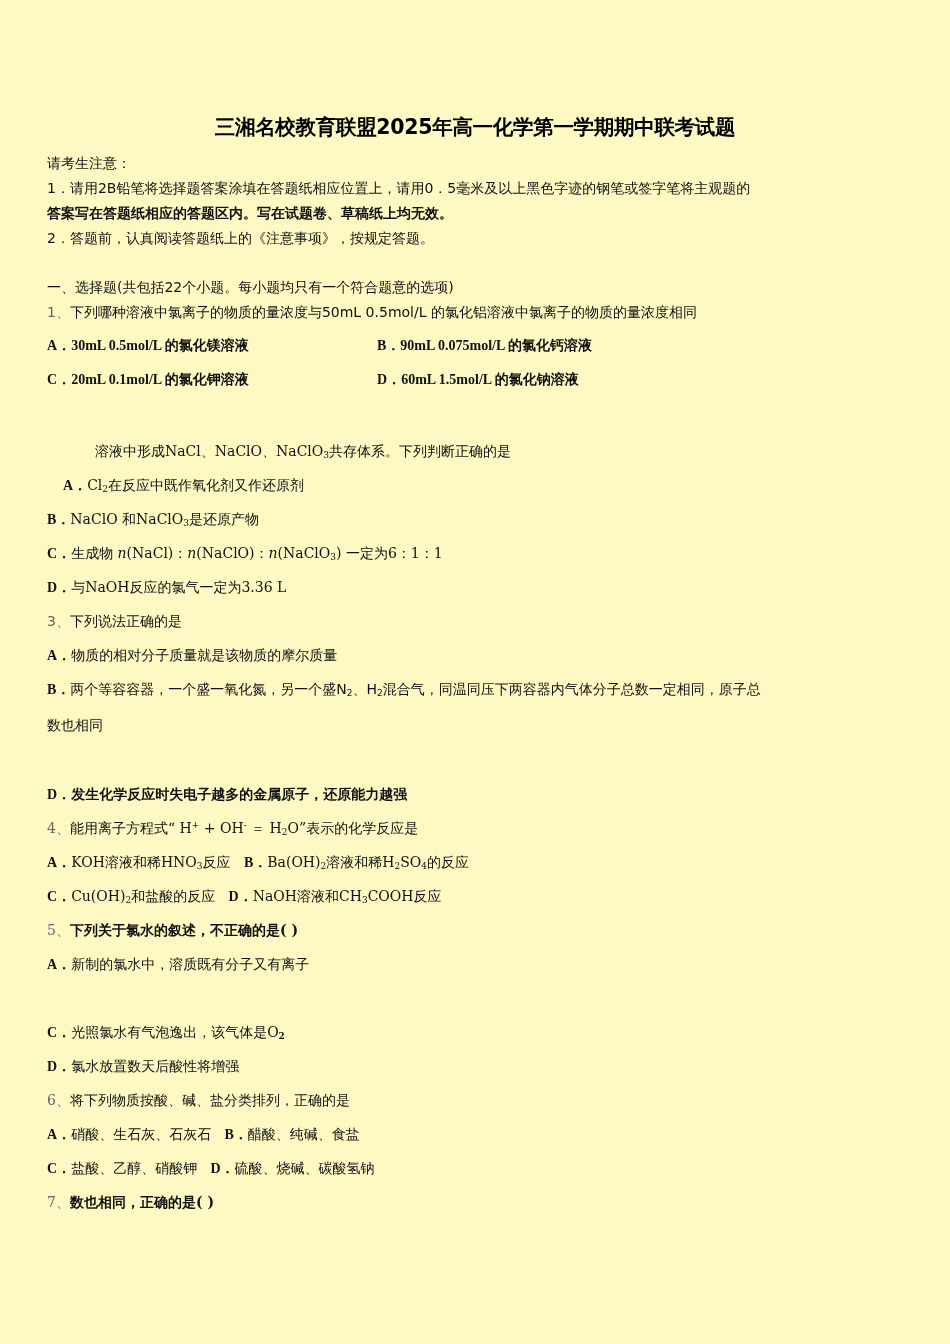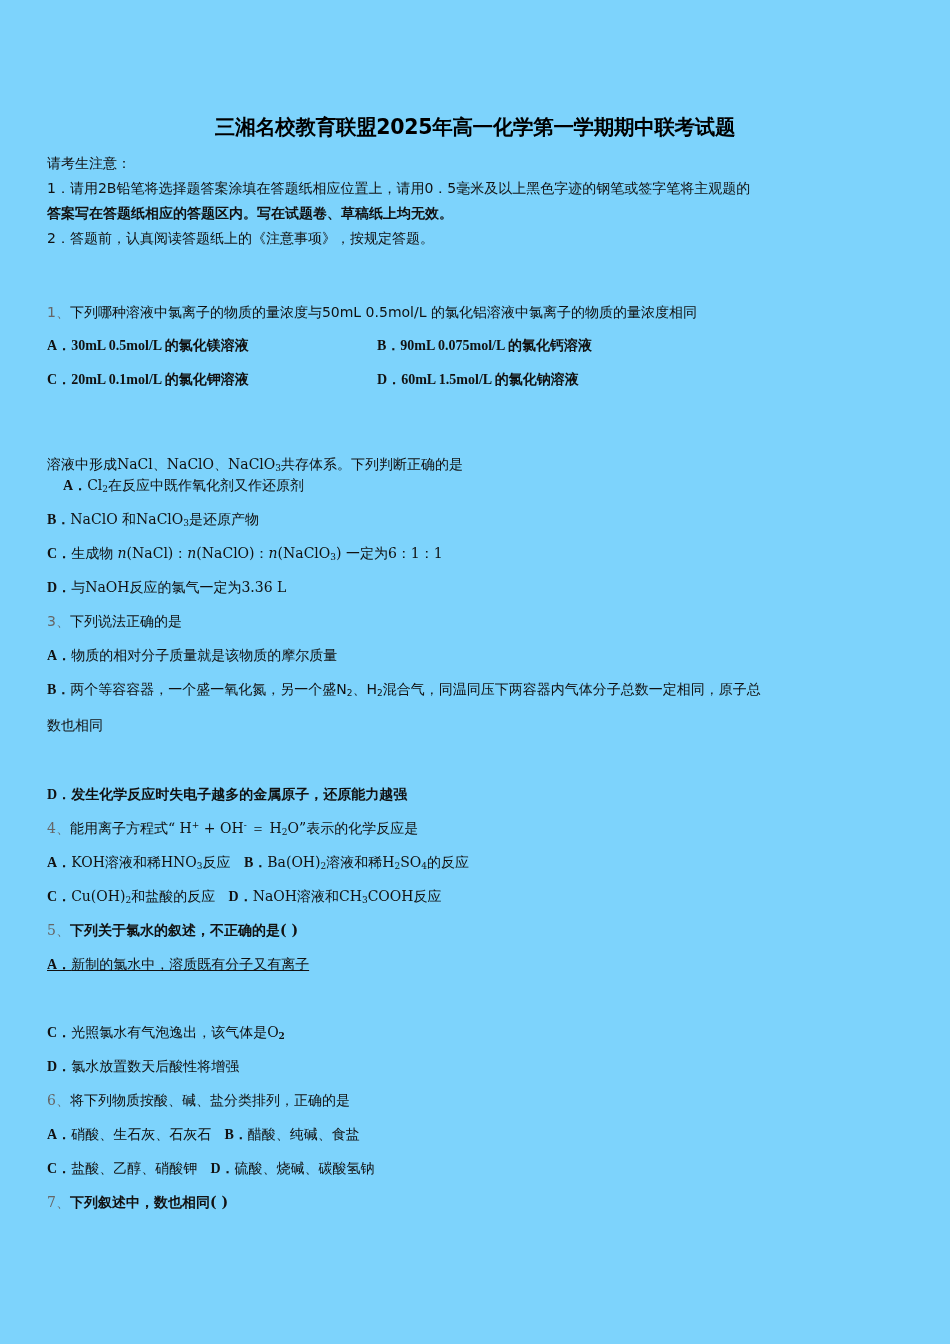--- a/index.html
+++ b/index.html
@@ -1,21 +1,21 @@
 <!DOCTYPE html>
 <html><head>
 <meta charset="utf-8">
 <style>
   html, body { margin: 0; padding: 0; background: #ffffff; }
   body {
     width: 950px; height: 1344px; position: relative; overflow: hidden;
     font-family: "DejaVu Serif", "Liberation Serif", serif;
     color: #111111;
   }
-  .page { position: absolute; left: 0; top: 0; width: 950px; height: 1344px; background: #7dd3fc; }
+  .page { position: absolute; left: 0; top: 0; width: 950px; height: 1344px; background: #fef9c3; }
   .line {
     position: absolute; left: 47px; white-space: nowrap;
     font-size: 15px; line-height: 20px; letter-spacing: 0px;
   }
   .title {
     position: absolute; left: 0; width: 950px; top: 113px; text-align: center;
     font-family: "DejaVu Sans", "Liberation Sans", sans-serif;
     font-weight: bold; font-size: 20.5px; line-height: 28px; color: #000;
     letter-spacing: -0.3px;
   }
@@ -34,38 +34,39 @@
 
 <div class="page">
 
   <div class="title">三湘名校教育联盟2025年高一化学第一学期期中联考试题</div>
 
   <div class="line sans small" style="top:153px;">请考生注意：</div>
   <div class="line sans small" style="top:178px;">1．请用2B铅笔将选择题答案涂填在答题纸相应位置上，请用0．5毫米及以上黑色字迹的钢笔或签字笔将主观题的</div>
   <div class="line sans small" style="top:203px;font-weight:bold;">答案写在答题纸相应的答题区内。写在试题卷、草稿纸上均无效。</div>
   <div class="line sans small" style="top:228px;">2．答题前，认真阅读答题纸上的《注意事项》，按规定答题。</div>
 
+  <div class="line sans small" style="top:277px;">一、选择题(共包括22个小题。每小题均只有一个符合题意的选项)</div>
 
   <div class="line sans small" style="top:302px;">
     <span class="num">1、</span><span>下列哪种溶液中氯离子的物质的量浓度与50mL 0.5mol/L 的氯化铝溶液中氯离子的物质的量浓度相同</span>
   </div>
   <div class="line cond small" style="top:336px;">
     <span class="label">A．</span><span class="bold">30mL 0.5mol/L 的氯化镁溶液</span>
   </div>
   <div class="line cond small col2" style="top:336px; left:377px;">
     <span class="label">B．</span><span class="bold">90mL 0.075mol/L 的氯化钙溶液</span>
   </div>
   <div class="line cond small" style="top:370px;">
     <span class="label">C．</span><span class="bold">20mL 0.1mol/L 的氯化钾溶液</span>
   </div>
   <div class="line cond small" style="top:370px; left:377px;">
     <span class="label">D．</span><span class="bold">60mL 1.5mol/L 的氯化钠溶液</span>
   </div>
 
-  <div class="line small" style="top:454px;">
+  <div class="line small" style="top:441px;margin-left:48px;">
     <span>溶液中形成NaCl、NaClO、NaClO</span><sub>3</sub><span>共存体系。下列判断正确的是</span>
   </div>
   <div class="line small" style="top:475px;margin-left:16px;">
     <span class="label">A．</span><span>Cl</span><sub>2</sub><span>在反应中既作氧化剂又作还原剂</span>
   </div>
   <div class="line small" style="top:509px;">
     <span class="label">B．</span><span>NaClO 和NaClO</span><sub>3</sub><span>是还原产物</span>
   </div>
   <div class="line small" style="top:543px;">
     <span class="label">C．</span><span>生成物 </span><i>n</i><span>(NaCl)：</span><i>n</i><span>(NaClO)：</span><i>n</i><span>(NaClO</span><sub>3</sub><span>) 一定为6：1：1</span>
@@ -96,21 +97,21 @@
     &nbsp;&nbsp;<span class="label">B．</span><span>Ba(OH)</span><sub>2</sub><span>溶液和稀H</span><sub>2</sub><span>SO</span><sub>4</sub><span>的反应</span>
   </div>
   <div class="line small" style="top:886px;">
     <span class="label">C．</span><span>Cu(OH)</span><sub>2</sub><span>和盐酸的反应</span>
     &nbsp;&nbsp;<span class="label">D．</span><span>NaOH溶液和CH</span><sub>3</sub><span>COOH反应</span>
   </div>
 
   <div class="line small" style="top:920px;">
     <span class="num">5、</span><span class="bold">下列关于氯水的叙述，不正确的是(    )</span>
   </div>
-  <div class="line small" style="top:954px;text-decoration:underline;">
+  <div class="line small" style="top:954px;">
     <span class="label">A．</span><span>新制的氯水中，溶质既有分子又有离子</span>
   </div>
   <div class="line small" style="top:1022px;">
     <span class="label">C．</span><span>光照氯水有气泡逸出，该气体是O</span><sub class="bold">2</sub>
   </div>
   <div class="line small" style="top:1056px;">
     <span class="label">D．</span><span>氯水放置数天后酸性将增强</span>
   </div>
 
   <div class="line small" style="top:1090px;">
@@ -119,16 +120,16 @@
   <div class="line small" style="top:1124px;">
     <span class="label">A．</span><span>硝酸、生石灰、石灰石</span>
     &nbsp;&nbsp;<span class="label">B．</span><span>醋酸、纯碱、食盐</span>
   </div>
   <div class="line small" style="top:1158px;">
     <span class="label">C．</span><span>盐酸、乙醇、硝酸钾</span>
     &nbsp;&nbsp;<span class="label">D．</span><span>硫酸、烧碱、碳酸氢钠</span>
   </div>
 
   <div class="line small" style="top:1192px;">
-    <span class="num">7、</span><span class="bold">下列叙述中，数也相同( )</span>
+    <span class="num">7、</span><span class="bold">数也相同，正确的是( )</span>
   </div>
 
 </div>
 
 </body></html>

